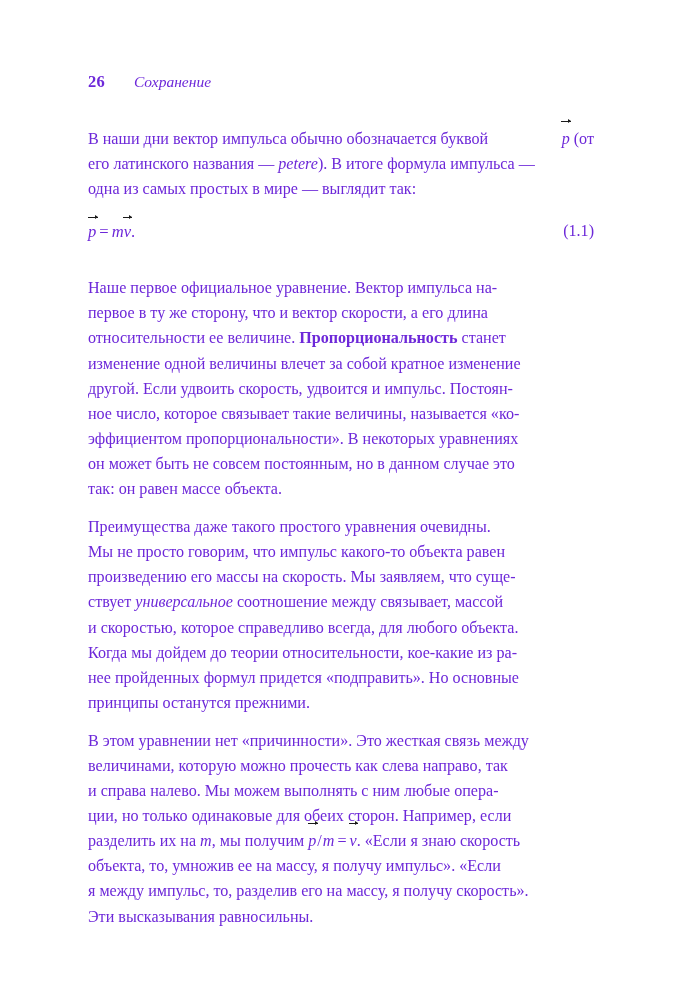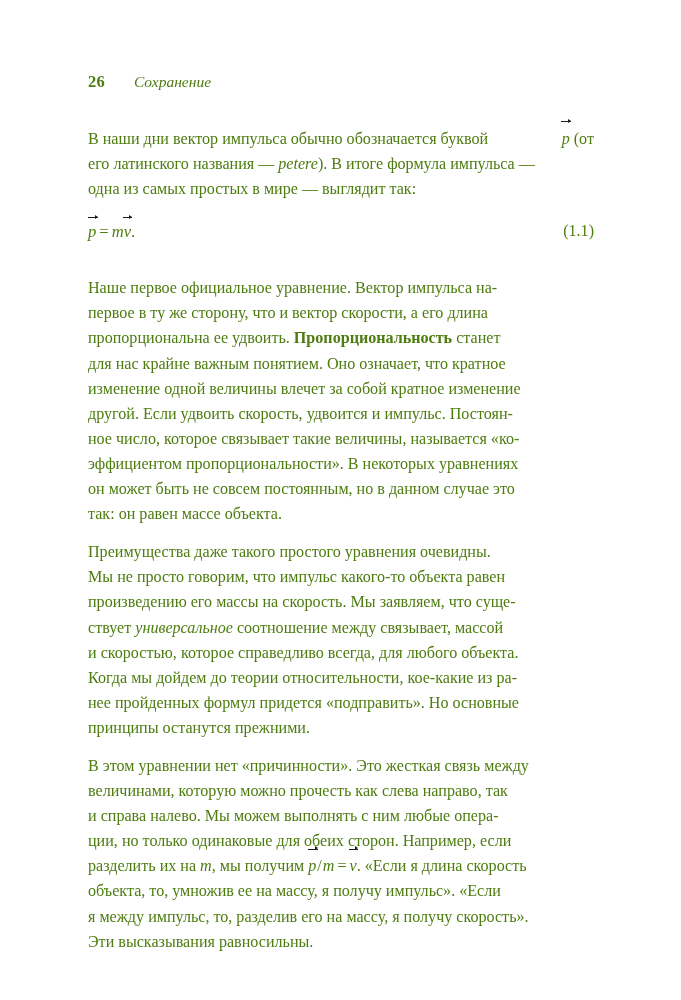--- a/index.html
+++ b/index.html
@@ -6,21 +6,21 @@
     margin: 0;
     padding: 0;
     background: #ffffff;
   }
   .page {
     position: relative;
     width: 681px;
     height: 1000px;
     background: #ffffff;
     font-family: "Liberation Serif", "DejaVu Serif", serif;
-    color: #4d7c0f;
+    color: #6d28d9;
     overflow: hidden;
   }
   
   .runhead {
     position: absolute;
     left: 88px;
     top: 72px;
     width: 506px;
     height: 22px;
     display: flex;
@@ -144,25 +144,21 @@
     <p class="para">
       <span class="ln j">
           <span>Наше первое официальное уравнение. Вектор импульса на-</span>
           <span></span>
         </span>
       <span class="ln j">
           <span>первое в ту же сторону, что и вектор скорости, а его длина</span>
           <span></span>
         </span>
       <span class="ln j">
-          <span><span>пропорциональна ее удвоить. </span><b class="bd">Пропорциональность</b><span> станет</span></span>
-          <span></span>
-        </span>
-      <span class="ln j">
-          <span>для нас крайне важным понятием. Оно означает, что кратное</span>
+          <span><span>относительности ее величине. </span><b class="bd">Пропорциональность</b><span> станет</span></span>
           <span></span>
         </span>
       <span class="ln j">
           <span>изменение одной величины влечет за собой кратное изменение</span>
           <span></span>
         </span>
       <span class="ln j">
           <span>другой. Если удвоить скорость, удвоится и импульс. Постоян-</span>
           <span></span>
         </span>
@@ -224,21 +220,21 @@
         </span>
       <span class="ln j">
           <span>и справа налево. Мы можем выполнять с ним любые опера-</span>
           <span></span>
         </span>
       <span class="ln j">
           <span>ции, но только одинаковые для обеих сторон. Например, если</span>
           <span></span>
         </span>
       <span class="ln j">
-          <span><span>разделить их на</span>&nbsp;<i class="mi">m</i><span>, мы получим</span>&nbsp;<span><span class="vec">p</span><span class="slash">/</span><span class="mi">m</span><span class="op">=</span><span class="vec">v</span></span><span>. «Если я длина скорость</span></span>
+          <span><span>разделить их на</span>&nbsp;<i class="mi">m</i><span>, мы получим</span>&nbsp;<span><span class="vec">p</span><span class="slash">/</span><span class="mi">m</span><span class="op">=</span><span class="vec">v</span></span><span>. «Если я знаю скорость</span></span>
           <span></span>
         </span>
       <span class="ln j">
           <span>объекта, то, умножив ее на массу, я получу импульс». «Если</span>
           <span></span>
         </span>
       <span class="ln j">
           <span>я между импульс, то, разделив его на массу, я получу скорость».</span>
           <span></span>
         </span>

